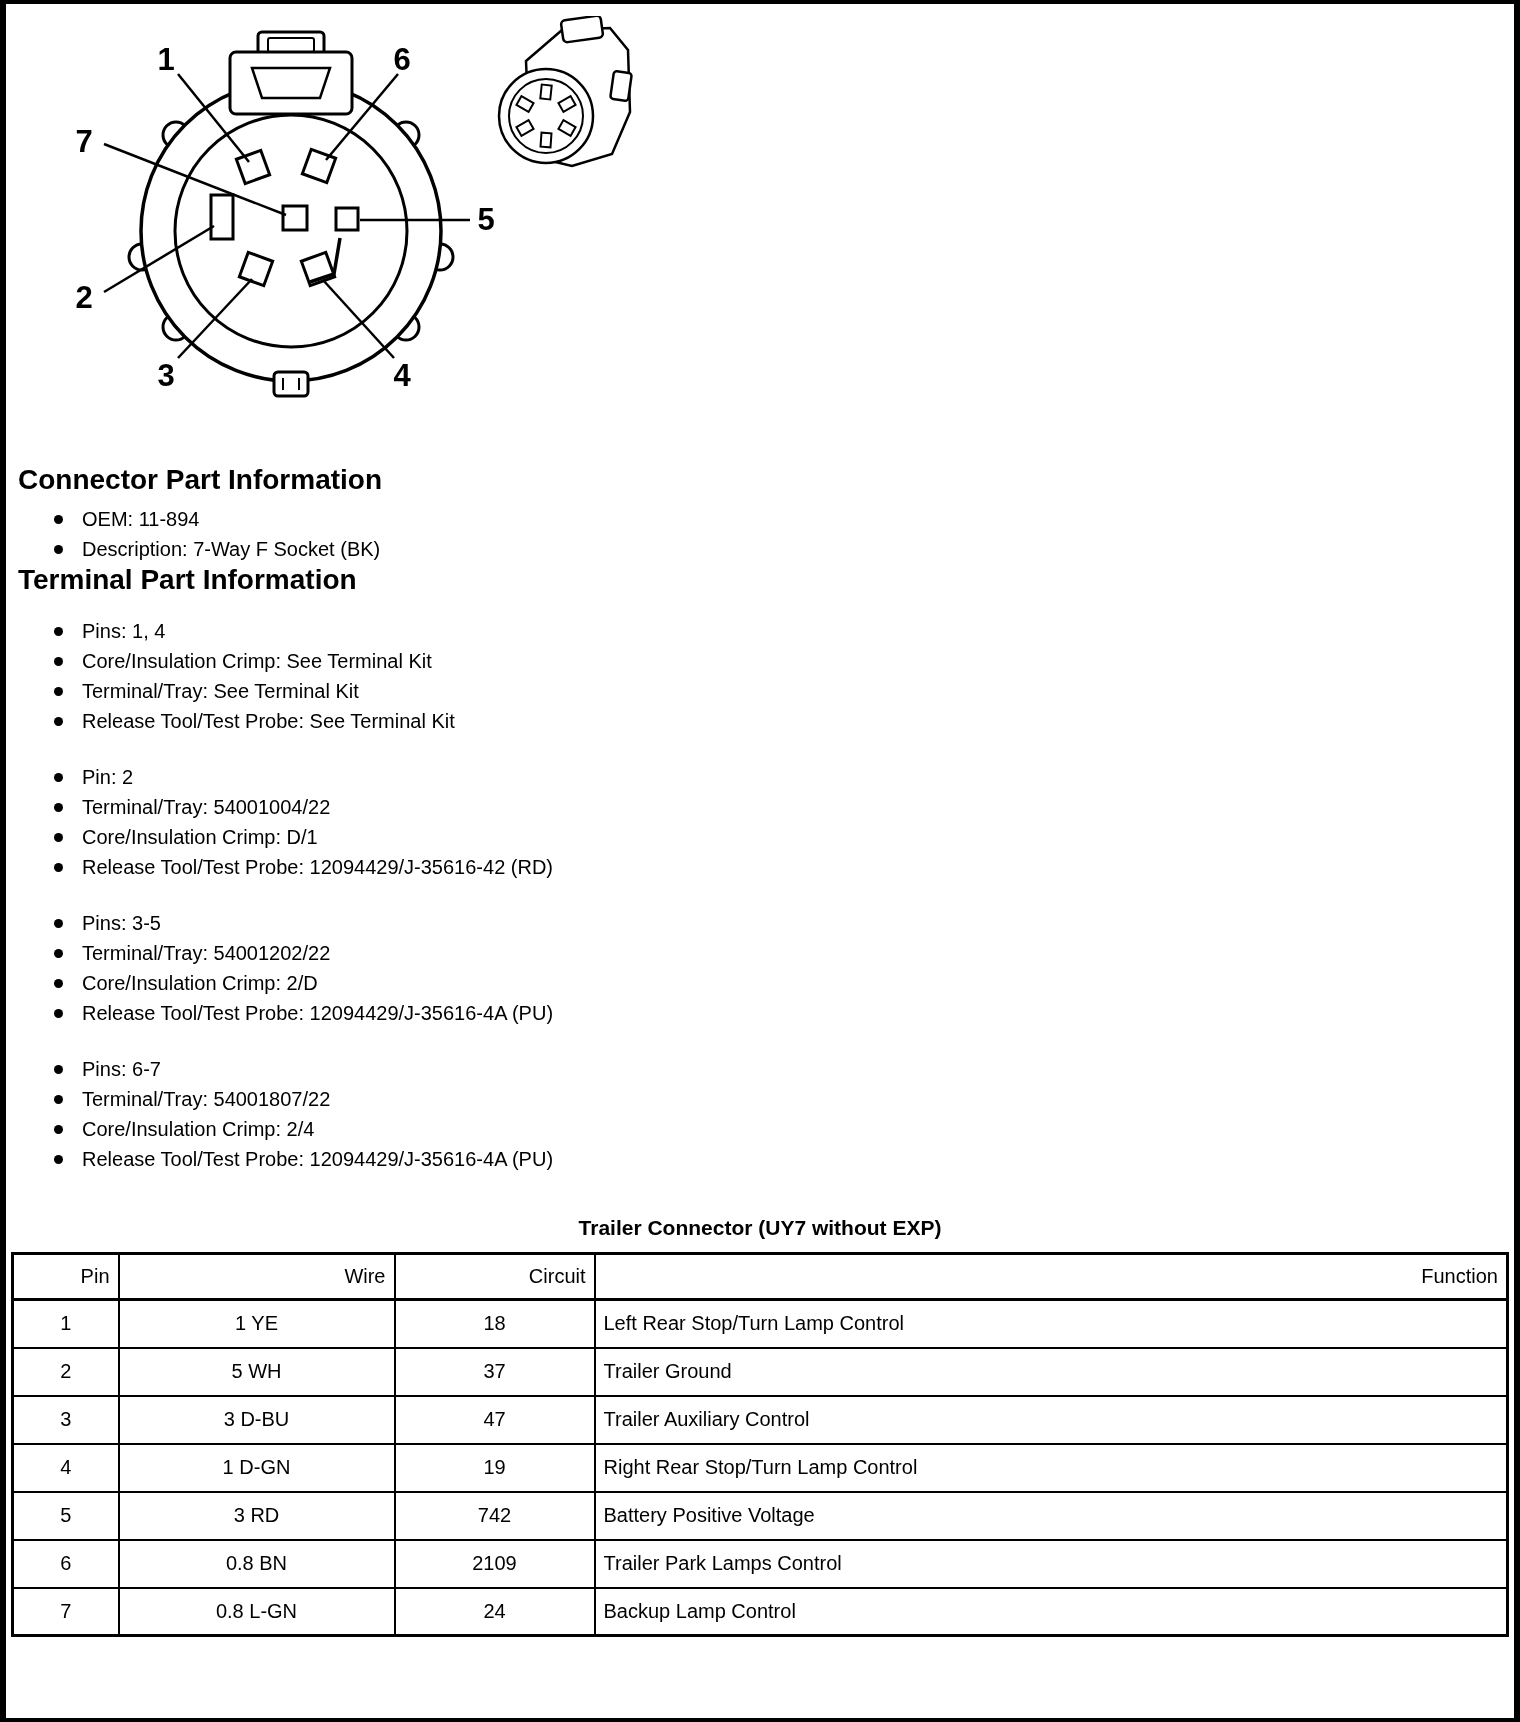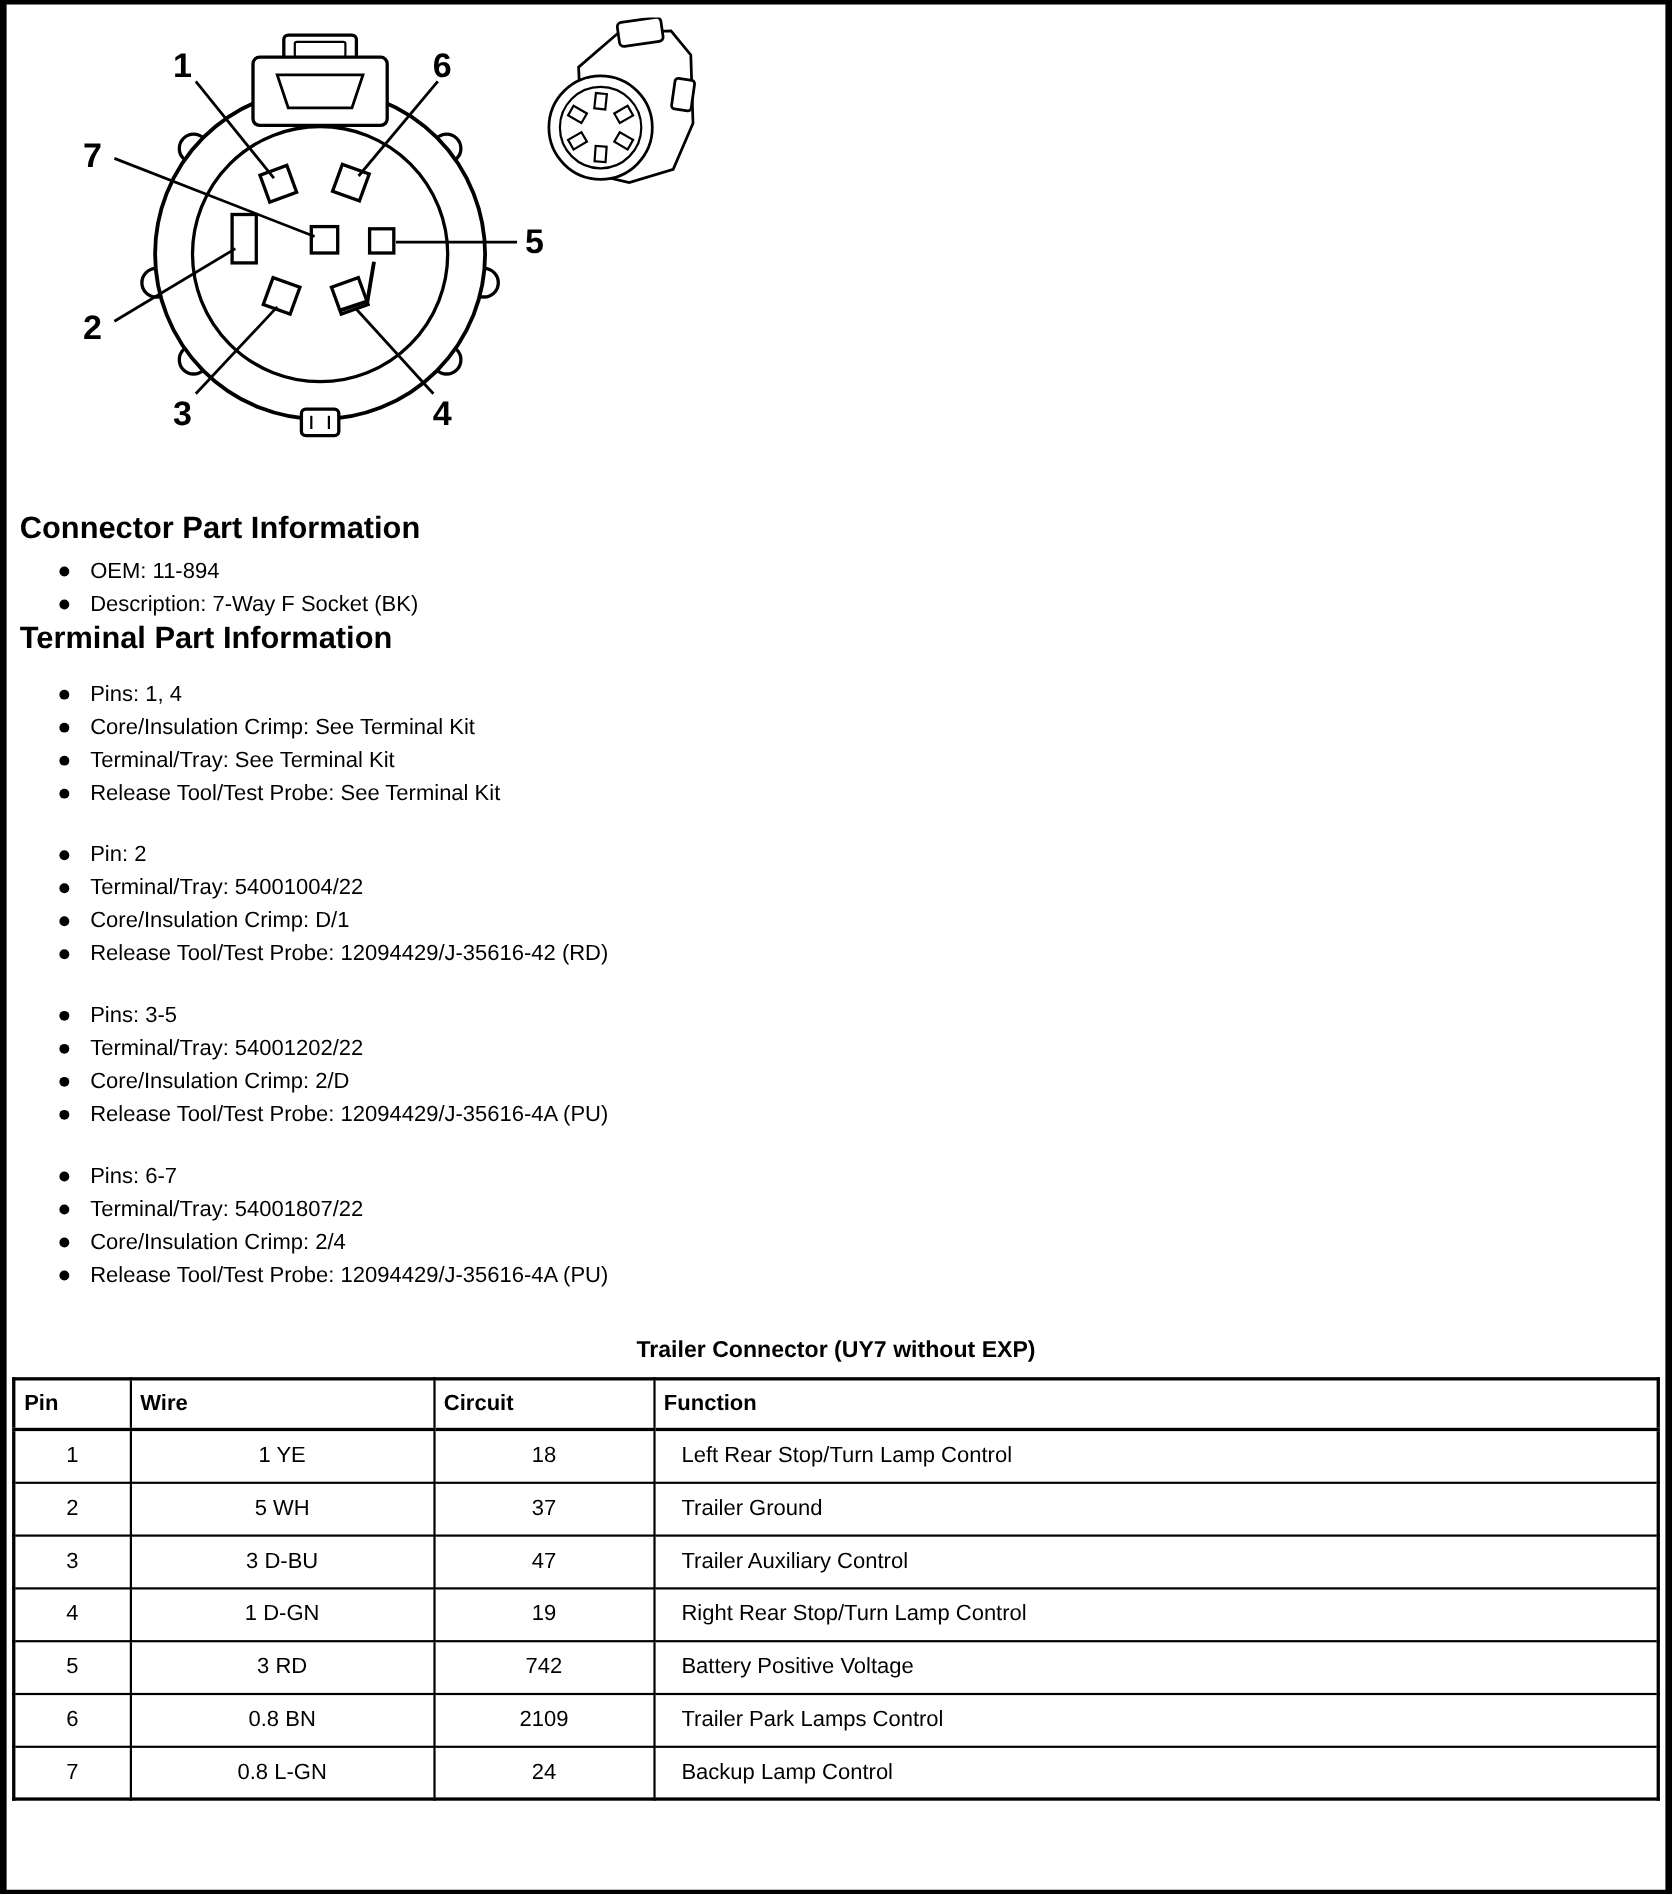--- a/index.html
+++ b/index.html
@@ -66,27 +66,27 @@
     margin: 12px auto 0 auto;
     font-size: 20px;
     border: 3px solid #000;
   }
   .pin-table th, .pin-table td {
     border: 2px solid #000;
     padding: 0 8px;
   }
   .pin-table th {
     height: 46px;
-    font-weight: bold;
-    text-align: left;
+    font-weight: normal;
+    text-align: right;
     border-bottom-width: 3px;
   }
   .pin-table td { height: 48px; }
   td.c-pin, td.c-wire, td.c-circuit { text-align: center; }
-  td.c-fn { text-align: left; padding-left: 24px; }
+  td.c-fn { text-align: left; padding-left: 8px; }
 </style>
 </head>
 <body>
 
 <div class="page">
 
   <div class="diagram-wrap">
     <svg width="700" height="448" viewBox="0 0 700 448">
 
       <g fill="#fff" stroke="#000" stroke-width="3">

